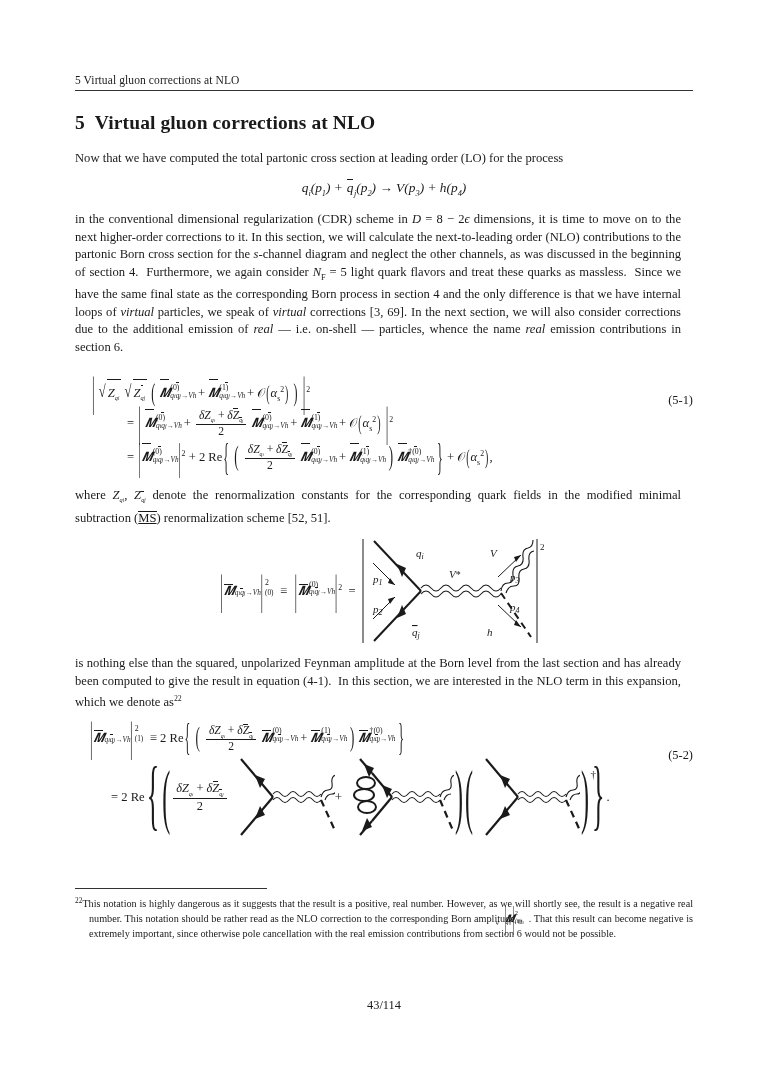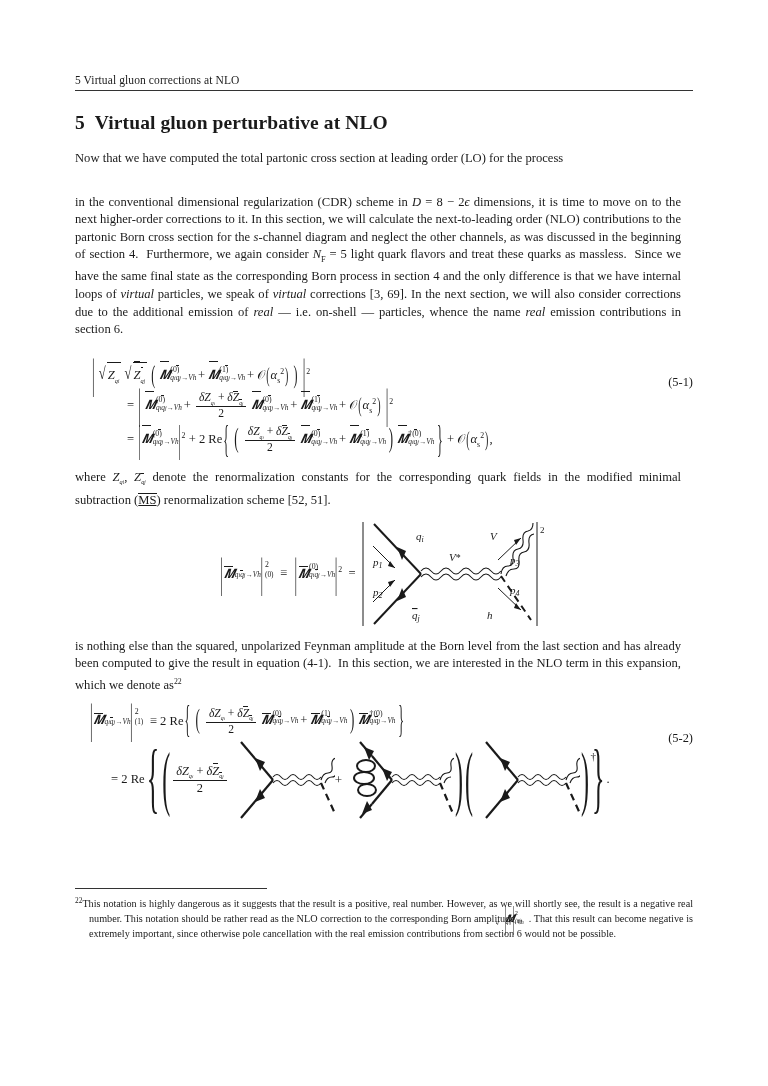--- a/index.html
+++ b/index.html
@@ -202,27 +202,35 @@
 <div class="page">
 
   <div class="runhead">
     <span>5  Virtual gluon corrections at NLO</span>
     <div class="rule"></div>
   </div>
 
   <div class="col">
 
     <h1 class="section">
-      <span class="num">5</span><span>Virtual gluon perturbative at NLO</span>
+      <span class="num">5</span><span>Virtual gluon corrections at NLO</span>
     </h1>
 
     <p class="body">Now that we have computed the total partonic cross section at leading order (LO) for the process</p>
 
     <div class="gap12"></div>
 
+    <div class="dispmath">
+      <span class="math" style="font-size:13.4px;">
+        <span class="msp">q<sub class="t">i</sub></span>(<span class="math">p</span><sub class="t">1</sub>) +
+        <span class="mbar" style="padding:0 .5px;">q</span><sub class="t">j</sub>(<span class="math">p</span><sub class="t">2</sub>)
+        <span class="up">→</span>
+        V(<span class="math">p</span><sub class="t">3</sub>) + h(<span class="math">p</span><sub class="t">4</sub>)
+      </span>
+    </div>
 
     <div class="gap14"></div>
 
     <p class="body">
       in the conventional dimensional regularization (CDR) scheme in
       <span class="math">D</span> <span class="up">= 8 − 2</span><span class="math">ϵ</span>
       dimensions, it is time to move on to the next higher-order corrections to it. In this section, we will calculate
       the next-to-leading order (NLO) contributions to the partonic Born cross section for the
       <span class="math">s</span>-channel diagram and neglect the other channels, as was discussed in the beginning of
       section 4.&nbsp; Furthermore, we again consider
@@ -468,14 +476,15 @@
 
   <div style="position:absolute; left:75px; top:888px; width:618px;">
     <div class="fnrule"></div>
     <div class="footnote">
       <div class="fnbody">
         <sup class="fnum">22</sup><span>This notation is highly dangerous as it suggests that the result is a positive, real number.  However, as we will shortly see, the result is a negative real number.  This notation should be rather read as the NLO correction to the corresponding Born amplitude </span><span class="math" style="font-size:10.4px;"><span class="big2" style="font-size:10px;">|</span><span class="mbar">𝑴</span><span class="ms"><span class="sub" style="top:.5em;">q<span style="font-size:.8em;">i</span><span class="mbar">q</span><span style="font-size:.8em;">j</span>→Vh</span><span style="visibility:hidden;font-size:.58em;">q q→Vh</span></span><span class="big2" style="font-size:10px;">|</span><span class="ms" style="margin-left:1px;"><span class="sup" style="top:-.85em;">2</span><span class="sub" style="top:.45em;">(0)</span><span style="visibility:hidden;font-size:.6em;">(0)</span></span></span><span>.  That this result can become negative is extremely important, since otherwise pole cancellation with the real emission contributions from section 6 would not be possible.</span>
       </div>
     </div>
   </div>
 
+  <div class="pageno">43/114</div>
 
 </div>
 
 </body></html>

